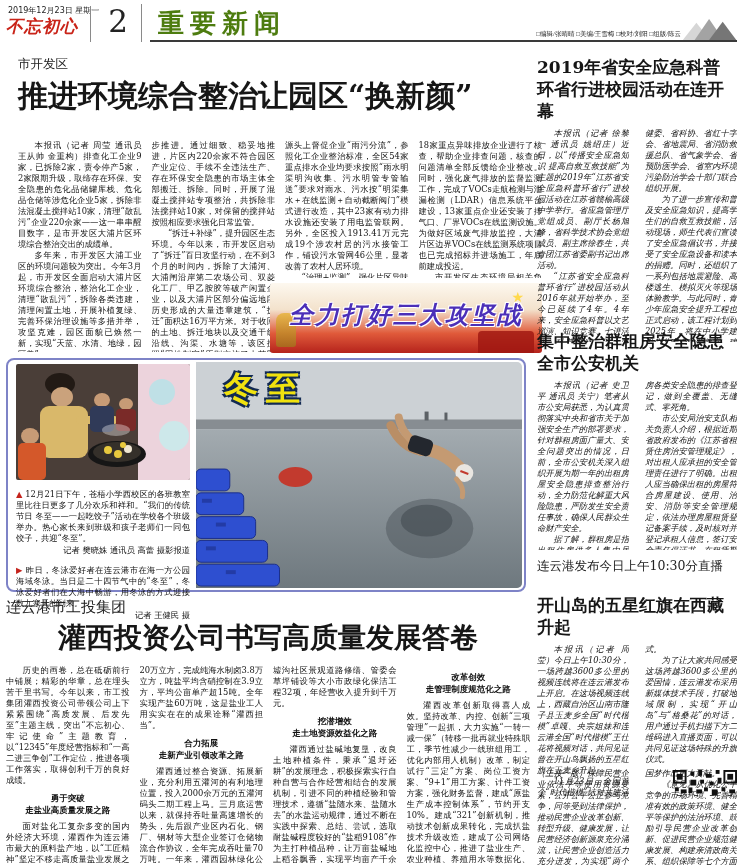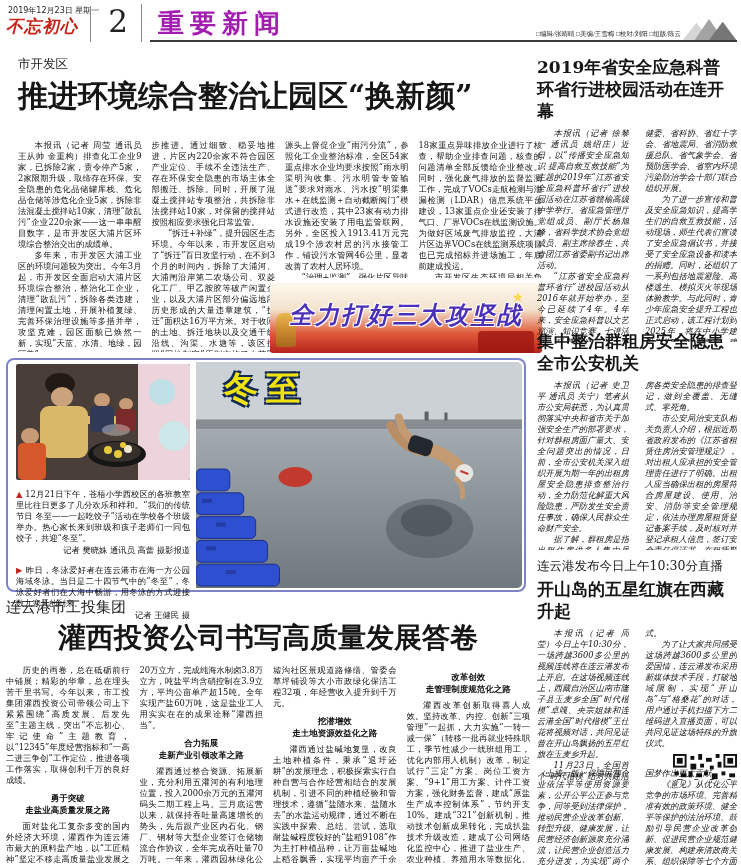--- a/index.html
+++ b/index.html
@@ -6,21 +6,21 @@
   #page{position:relative;width:741px;height:865px;background:#fff;overflow:hidden;
         font-family:"DejaVu Serif","Liberation Serif",serif;color:#111;}
   
   .date{position:absolute;left:8px;top:5px;font-size:8px;color:#222;font-family:"DejaVu Sans",sans-serif;}
   .logo{position:absolute;left:6px;top:15px;font-size:17px;color:#c92318;font-weight:bold;
         font-style:italic;letter-spacing:1px;}
   .vline{position:absolute;width:0;border-left:1px solid #8a8a8a;}
   .v1{left:90px;top:6px;height:36px;}
   .v2{left:141px;top:4px;height:38px;}
   .pagenum{position:absolute;left:96px;top:3px;width:44px;text-align:center;font-size:31px;color:#222;}
-  .section{position:absolute;left:158px;top:6px;font-size:26px;letter-spacing:6px;color:#a21caf;font-weight:bold;}
+  .section{position:absolute;left:158px;top:6px;font-size:26px;letter-spacing:6px;color:#4d7c0f;font-weight:bold;}
   .credits{position:absolute;right:60px;top:30px;font-size:6.5px;color:#222;font-family:Liberation Serif, serif;text-align:right;}
   .waves{position:absolute;right:2px;top:16px;width:58px;height:26px;}
   .hrule{position:absolute;left:150px;right:4px;top:40px;border-top:2px solid #3a3a3a;}
   
   .col p{margin:0;text-indent:2em;font-size:8.3px;line-height:11px;text-align:justify;}
   .col p.cont{text-indent:0;}
   
   .main-art{position:absolute;left:18px;top:56px;width:524px;height:298px;}
   .kicker{font-size:12.5px;color:#222;}
   .main-art h1{margin:3px 0 0;font-size:30px;font-weight:700;color:#161616;letter-spacing:0;}
@@ -58,21 +58,21 @@
   .sub{margin:6px 0 5px;text-align:center;font-weight:bold;font-size:8.5px;line-height:12px;}
   
   .rail{position:absolute;left:537px;top:56px;width:200px;height:809px;}
   .rail article{position:absolute;left:0;width:200px;}
   .rail h2{margin:0;font-size:17px;line-height:22px;font-weight:700;color:#161616;}
   .cols2{display:flex;gap:16px;margin-top:6px;font-style:italic;}
   .cols2 .col{flex:1;overflow:hidden;}
   .r1{top:0;} .r1 .cols2{height:214px;}
   .r2{top:274px;} .r2 .cols2{height:170px;}
   .r3{top:502px;} .r3 .cols2{height:152px;}
-  .r3 .r-kicker{font-size:12.5px;margin-bottom:3px;color:#222;}
+  .r3 .r-kicker{font-size:12.5px;margin-bottom:19px;color:#222;}
   .qr{display:block;width:64px;height:64px;margin:5px 0 0 auto;}
   .r4{top:706px;} .r4 .cols2{height:100px;}
 </style>
 </head>
 <body>
 
 <div id="page">
 
   <div class="date">2019年12月23日 星期一</div>
   <div class="logo">不忘初心</div>

